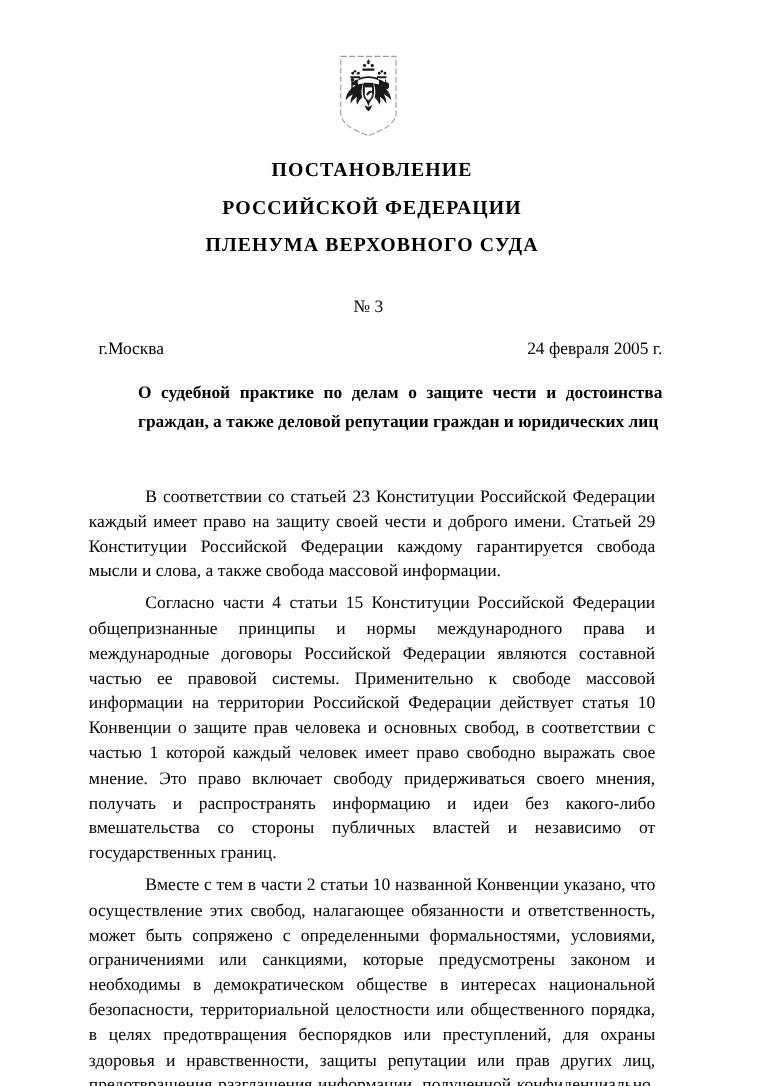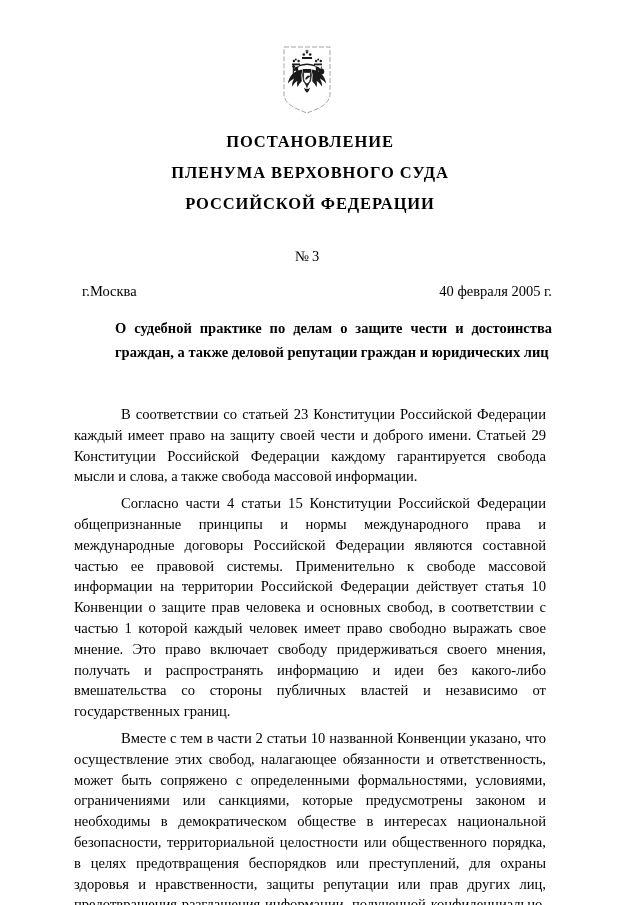--- a/index.html
+++ b/index.html
@@ -156,29 +156,29 @@
         <path d="M-3.4,-5.6 h6.8 v6.4 q0,3.4 -3.4,5.2 q-3.4,-1.8 -3.4,-5.2 z" fill="#ffffff" stroke="#1a1a1a" stroke-width="0.8"></path>
         <path d="M-2,1.2 q1.6,-3.6 3.6,-3.6 q1.2,0 1.6,1 l-1,0.6 q-1.6,0.6 -2.6,2.4 z" fill="#1a1a1a"></path>
 
         <path d="M-3.2,9.6 q3.2,3 6.4,0 q-1.2,4 -3.2,5.2 q-2,-1.2 -3.2,-5.2 z"></path>
       </g>
     </svg>
   </div>
 
   <div class="titles">
     <div class="title-line">ПОСТАНОВЛЕНИЕ</div>
+    <div class="title-line">РОССИЙСКОЙ ФЕДЕРАЦИИ</div>
     <div class="title-line">ПЛЕНУМА ВЕРХОВНОГО СУДА</div>
-    <div class="title-line">РОССИЙСКОЙ ФЕДЕРАЦИИ</div>
   </div>
 
   <div class="doc-number">№ 3</div>
 
   <div class="meta-row">
     <div class="meta-city">г.Москва</div>
-    <div class="meta-date">40 февраля 2005 г.</div>
+    <div class="meta-date">24 февраля 2005 г.</div>
   </div>
 
   <div class="subject">
     <span>О судебной практике по делам о защите чести и достоинства граждан, а также деловой репутации граждан и юридических лиц</span>
   </div>
 
   <div class="body-text">
     <p>В соответствии со статьей 23 Конституции Российской Федерации каждый имеет право на защиту своей чести и доброго имени. Статьей 29 Конституции Российской Федерации каждому гарантируется свобода мысли и слова, а также свобода массовой информации.</p>
     <p>Согласно части 4 статьи 15 Конституции Российской Федерации общепризнанные принципы и нормы международного права и международные договоры Российской Федерации являются составной частью ее правовой системы. Применительно к свободе массовой информации на территории Российской Федерации действует статья 10 Конвенции о защите прав человека и основных свобод, в соответствии с частью 1 которой каждый человек имеет право свободно выражать свое мнение. Это право включает свободу придерживаться своего мнения, получать и распространять информацию и идеи без какого-либо вмешательства со стороны публичных властей и независимо от государственных границ.</p>
     <p>Вместе с тем в части 2 статьи 10 названной Конвенции указано, что осуществление этих свобод, налагающее обязанности и ответственность, может быть сопряжено с определенными формальностями, условиями, ограничениями или санкциями, которые предусмотрены законом и необходимы в демократическом обществе в интересах национальной безопасности, территориальной целостности или общественного порядка, в целях предотвращения беспорядков или преступлений, для охраны здоровья и нравственности, защиты репутации или прав других лиц, предотвращения разглашения информации, полученной конфиденциально, или обеспечения авторитета и беспристрастности правосудия. При этом положения данной нормы должны толковаться в соответствии с правовой позицией Европейского Суда по правам человека, выраженной в его постановлениях.</p>

